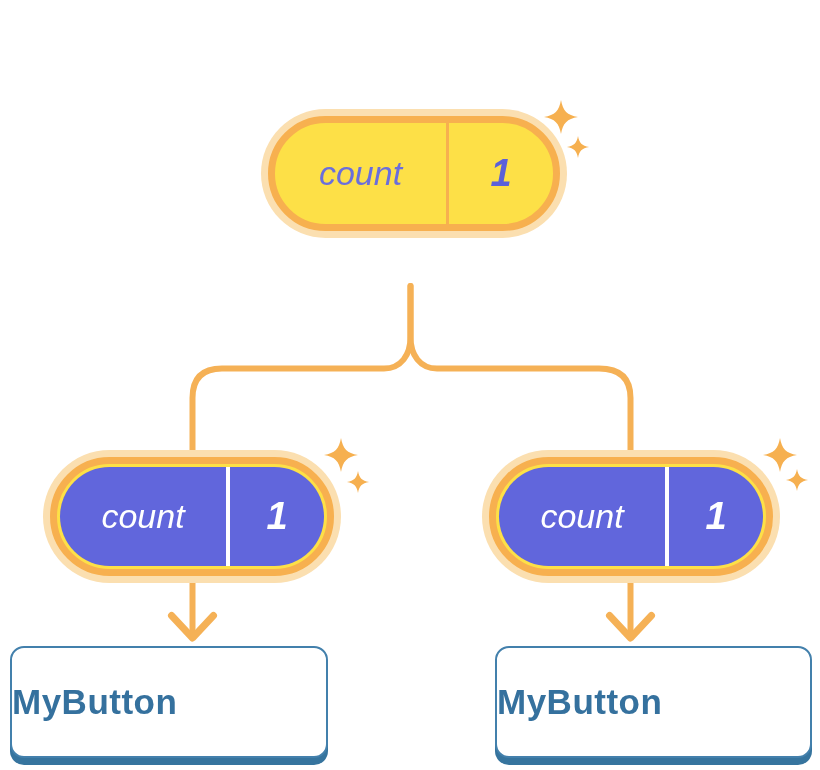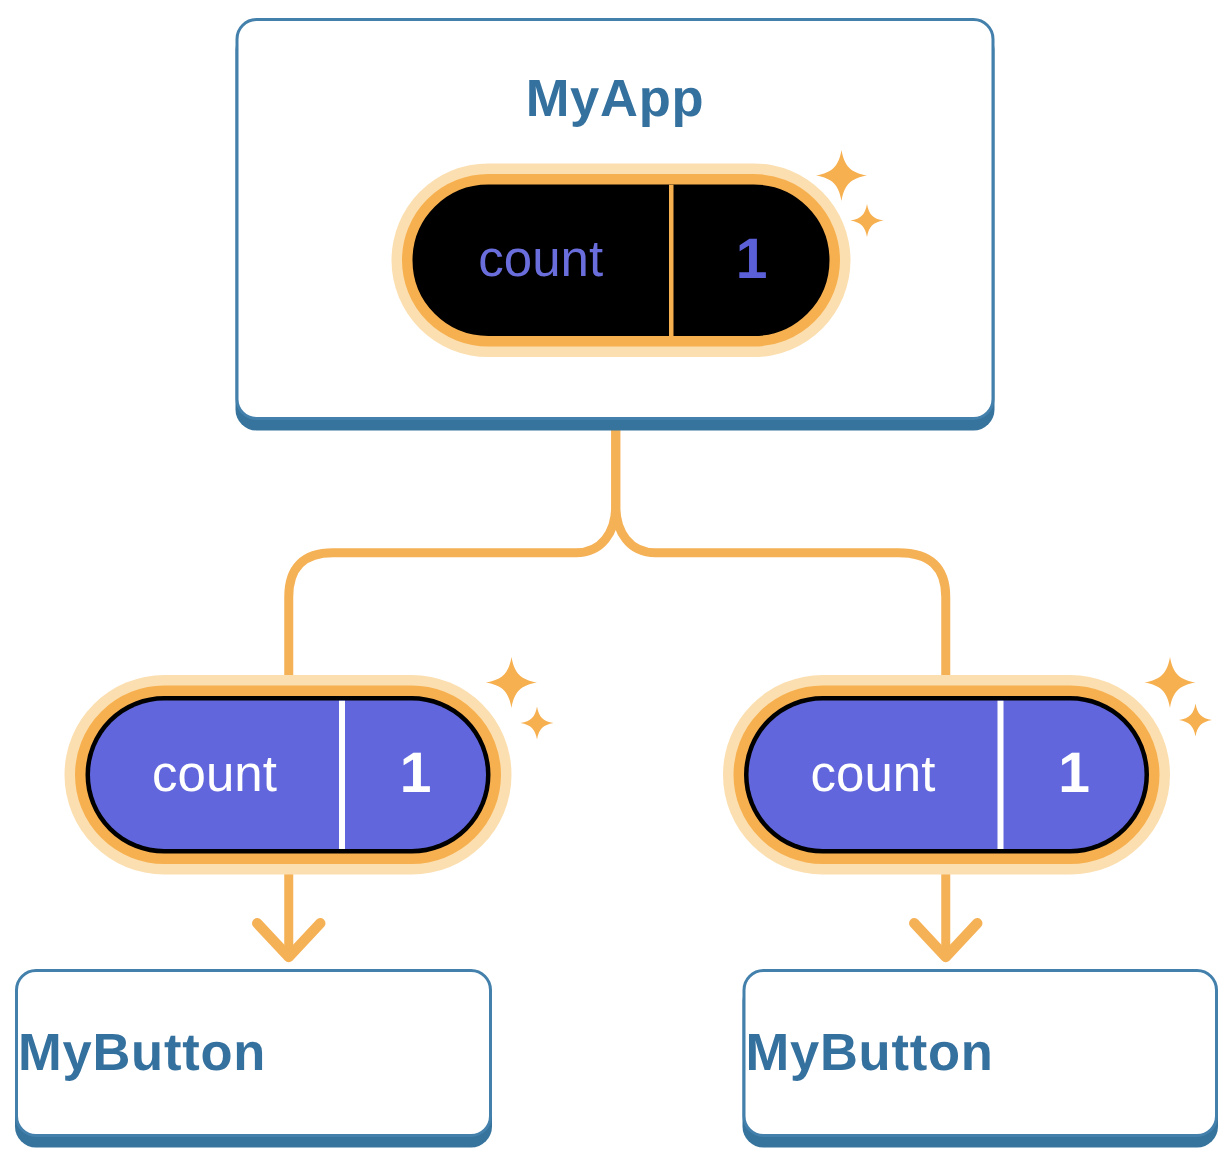--- a/index.html
+++ b/index.html
@@ -49,25 +49,26 @@
     padding:7px;
     box-sizing:border-box;
   }
   .pill-root {left:261px;top:109px;width:306px;height:129px;}
   .pill-left {left:43px; top:450px;width:298px;height:133px;}
   .pill-right{left:482px;top:450px;width:298px;height:133px;}
   .pill-ring{
     width:100%;height:100%;
     box-sizing:border-box;
     border:7px solid #F7B04F;
-    background:#000000;
+    background:#fde047;
     border-radius:999px;
     display:flex;
     align-items:stretch;
     overflow:hidden;
+    font-style:italic;
   }
   .pill-ring.dark{padding:3px;}
   .pill-core{
     flex:1;
     background:#6166DC;
     border-radius:999px;
     display:flex;
     align-items:stretch;
     overflow:hidden;
   }
@@ -94,23 +95,20 @@
 
   <svg class="connectors" width="820" height="770" viewBox="0 0 820 770">
     <g fill="none" stroke="#F5B156" stroke-width="6" stroke-linecap="round" stroke-linejoin="round">
       <path d="M410.5 286 L410.5 337 C410.5 355 401 368.5 384 368.5 L222 368.5 Q192.5 368.5 192.5 398 L192.5 634"></path>
       <path d="M410.5 286 L410.5 337 C410.5 355 420 368.5 437 368.5 L599 368.5 Q630.5 368.5 630.5 398 L630.5 634"></path>
       <path stroke-width="7" d="M171.5 615.5 L192.5 638 L213.5 615.5"></path>
       <path stroke-width="7" d="M609.5 615.5 L630.5 638 L651.5 615.5"></path>
     </g>
   </svg>
 
-  <div class="card root">
-    <div class="card-title">MyApp</div>
-  </div>
 
   <div class="pill-outer pill-root light">
     <div class="pill-ring">
       <span class="pill-cell pill-label">count</span>
       <span class="pill-divider"></span>
       <span class="pill-cell pill-value">1</span>
     </div>
   </div>
 
   <div class="pill-outer pill-left dark">

